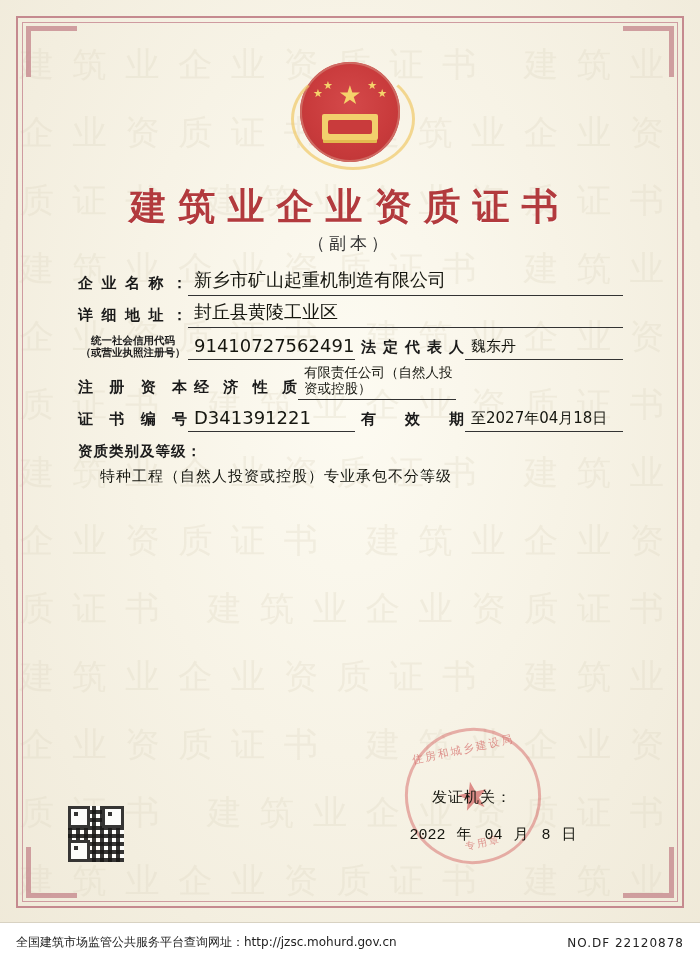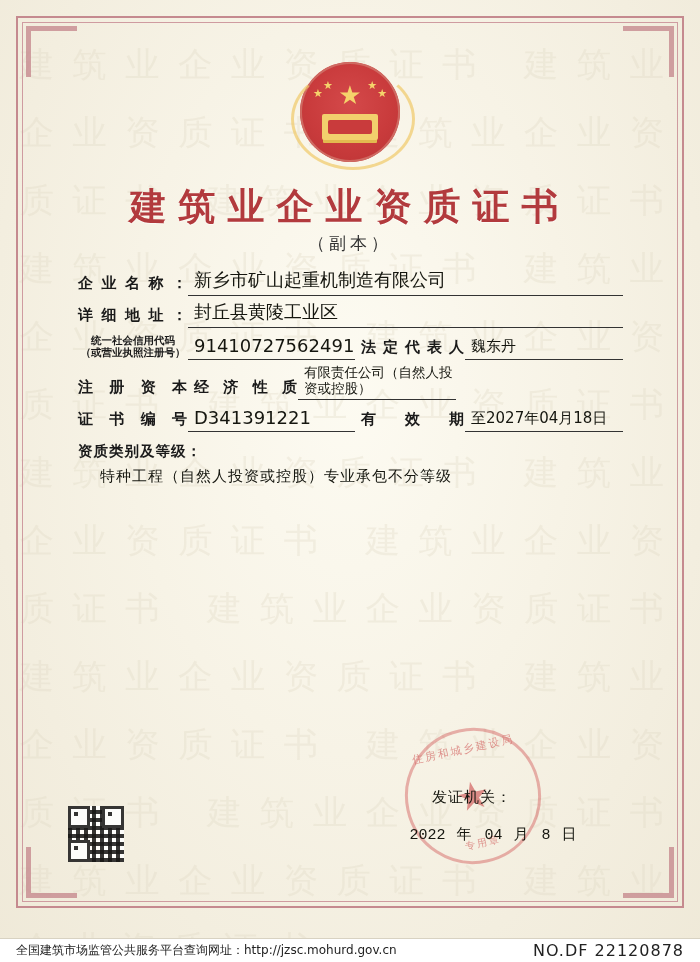--- a/index.html
+++ b/index.html
@@ -198,28 +198,28 @@
     opacity:.9;
   }
   #qr .fp{position:absolute;width:16px;height:16px;border:3px solid #222;background:#fff;}
   #qr .fp.a{left:0;top:0;}
   #qr .fp.b{right:0;top:0;}
   #qr .fp.c{left:0;bottom:0;}
   #qr .fp i{position:absolute;left:3px;top:3px;width:4px;height:4px;background:#222;}
 
   
   #footer{
-    position:absolute;left:0;right:0;bottom:0;height:24px;
+    position:absolute;left:0;right:0;bottom:0;height:40px;
     background:#fff;
     border-top:1px solid #d8d2c2;
     display:flex;align-items:center;justify-content:space-between;
     padding:0 16px;box-sizing:border-box;
     font-size:12px;color:#222;
   }
-  #footer-right{font-size:16px;letter-spacing:1px;text-align:center;}
+  #footer-right{font-size:12px;letter-spacing:1px;text-align:center;}
 </style>
 </head>
 <body>
 
 <div id="certificate">
 
   <div id="watermark">建筑业企业资质证书 建筑业企业资质证书 建筑业企业资质证书 建筑业企业资质证书 建筑业企业资质证书 建筑业企业资质证书 建筑业企业资质证书 建筑业企业资质证书 建筑业企业资质证书 建筑业企业资质证书 建筑业企业资质证书 建筑业企业资质证书 建筑业企业资质证书 建筑业企业资质证书 建筑业企业资质证书 建筑业企业资质证书 建筑业企业资质证书 建筑业企业资质证书</div>
 
   <div id="border-outer"></div>
   <div id="border-inner"></div>

